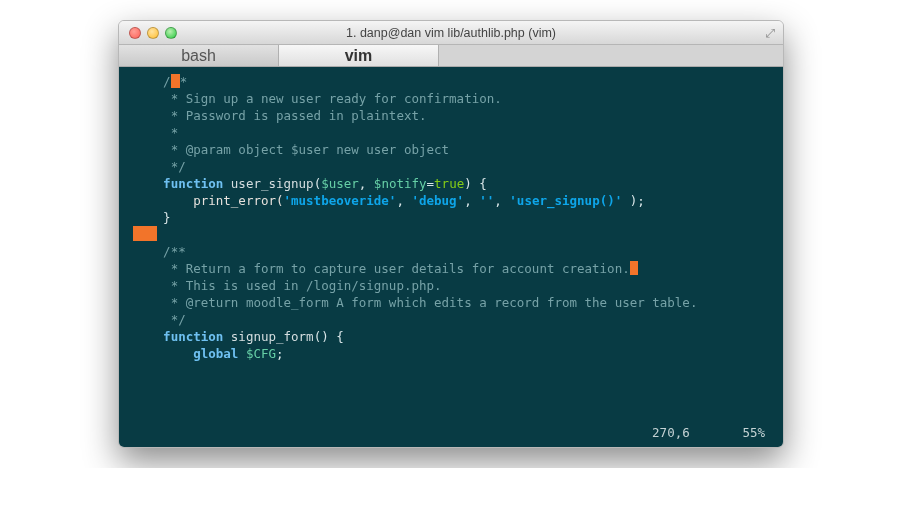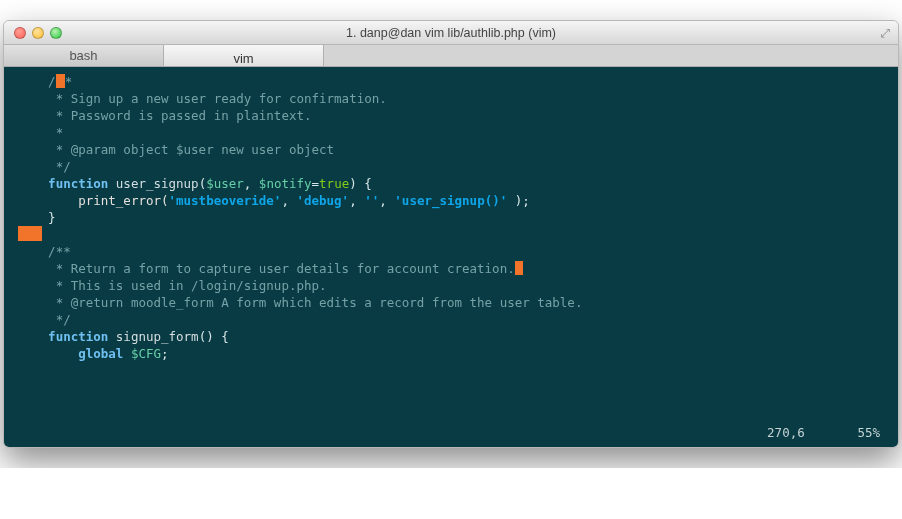--- a/index.html
+++ b/index.html
@@ -6,21 +6,21 @@
   body {
     background: #fff;
     font-family: "Lucida Grande", "Helvetica Neue", Arial, sans-serif;
     font-size: 13px;
     display: flex;
     align-items: flex-start;
     justify-content: center;
     padding: 20px 0;
   }
   .window {
-    width: 896px;
+    width: 666px;
     background: #e9e9e9;
     border: 1px solid #b8b8b8;
     border-radius: 6px;
     box-shadow: 0 14px 34px rgba(0,0,0,0.45);
     overflow: hidden;
   }
   .titlebar {
     height: 24px;
     background: linear-gradient(#f5f5f5, #d7d7d7);
     border-bottom: 1px solid #b5b5b5;
@@ -52,36 +52,35 @@
     position: absolute;
     right: 8px;
     color: #8a8a8a;
     font-size: 12px;
   }
   .tabbar {
     display: flex;
     height: 22px;
     background: #d4d4d4;
     border-bottom: 1px solid #aaa;
-    font-size: 13px;
+    font-size: 16px;
   }
   .tab {
     width: 160px;
     display: flex;
     align-items: center;
     justify-content: center;
     border-right: 1px solid #b0b0b0;
     color: #555;
     background: linear-gradient(#e2e2e2, #c9c9c9);
   }
   .tab.active {
     background: linear-gradient(#f7f7f7, #e0e0e0);
-    font-weight: 400;
+    font-weight: 700;
     color: #333;
-    align-items: flex-end;
   }
   .term {
     background: #083b44;
     padding: 6px 14px 10px 14px;
     font-family: "Menlo", "Consolas", monospace;
     font-size: 12.5px;
     line-height: 17px;
     color: #c9d6d8;
     position: relative;
     min-height: 380px;

